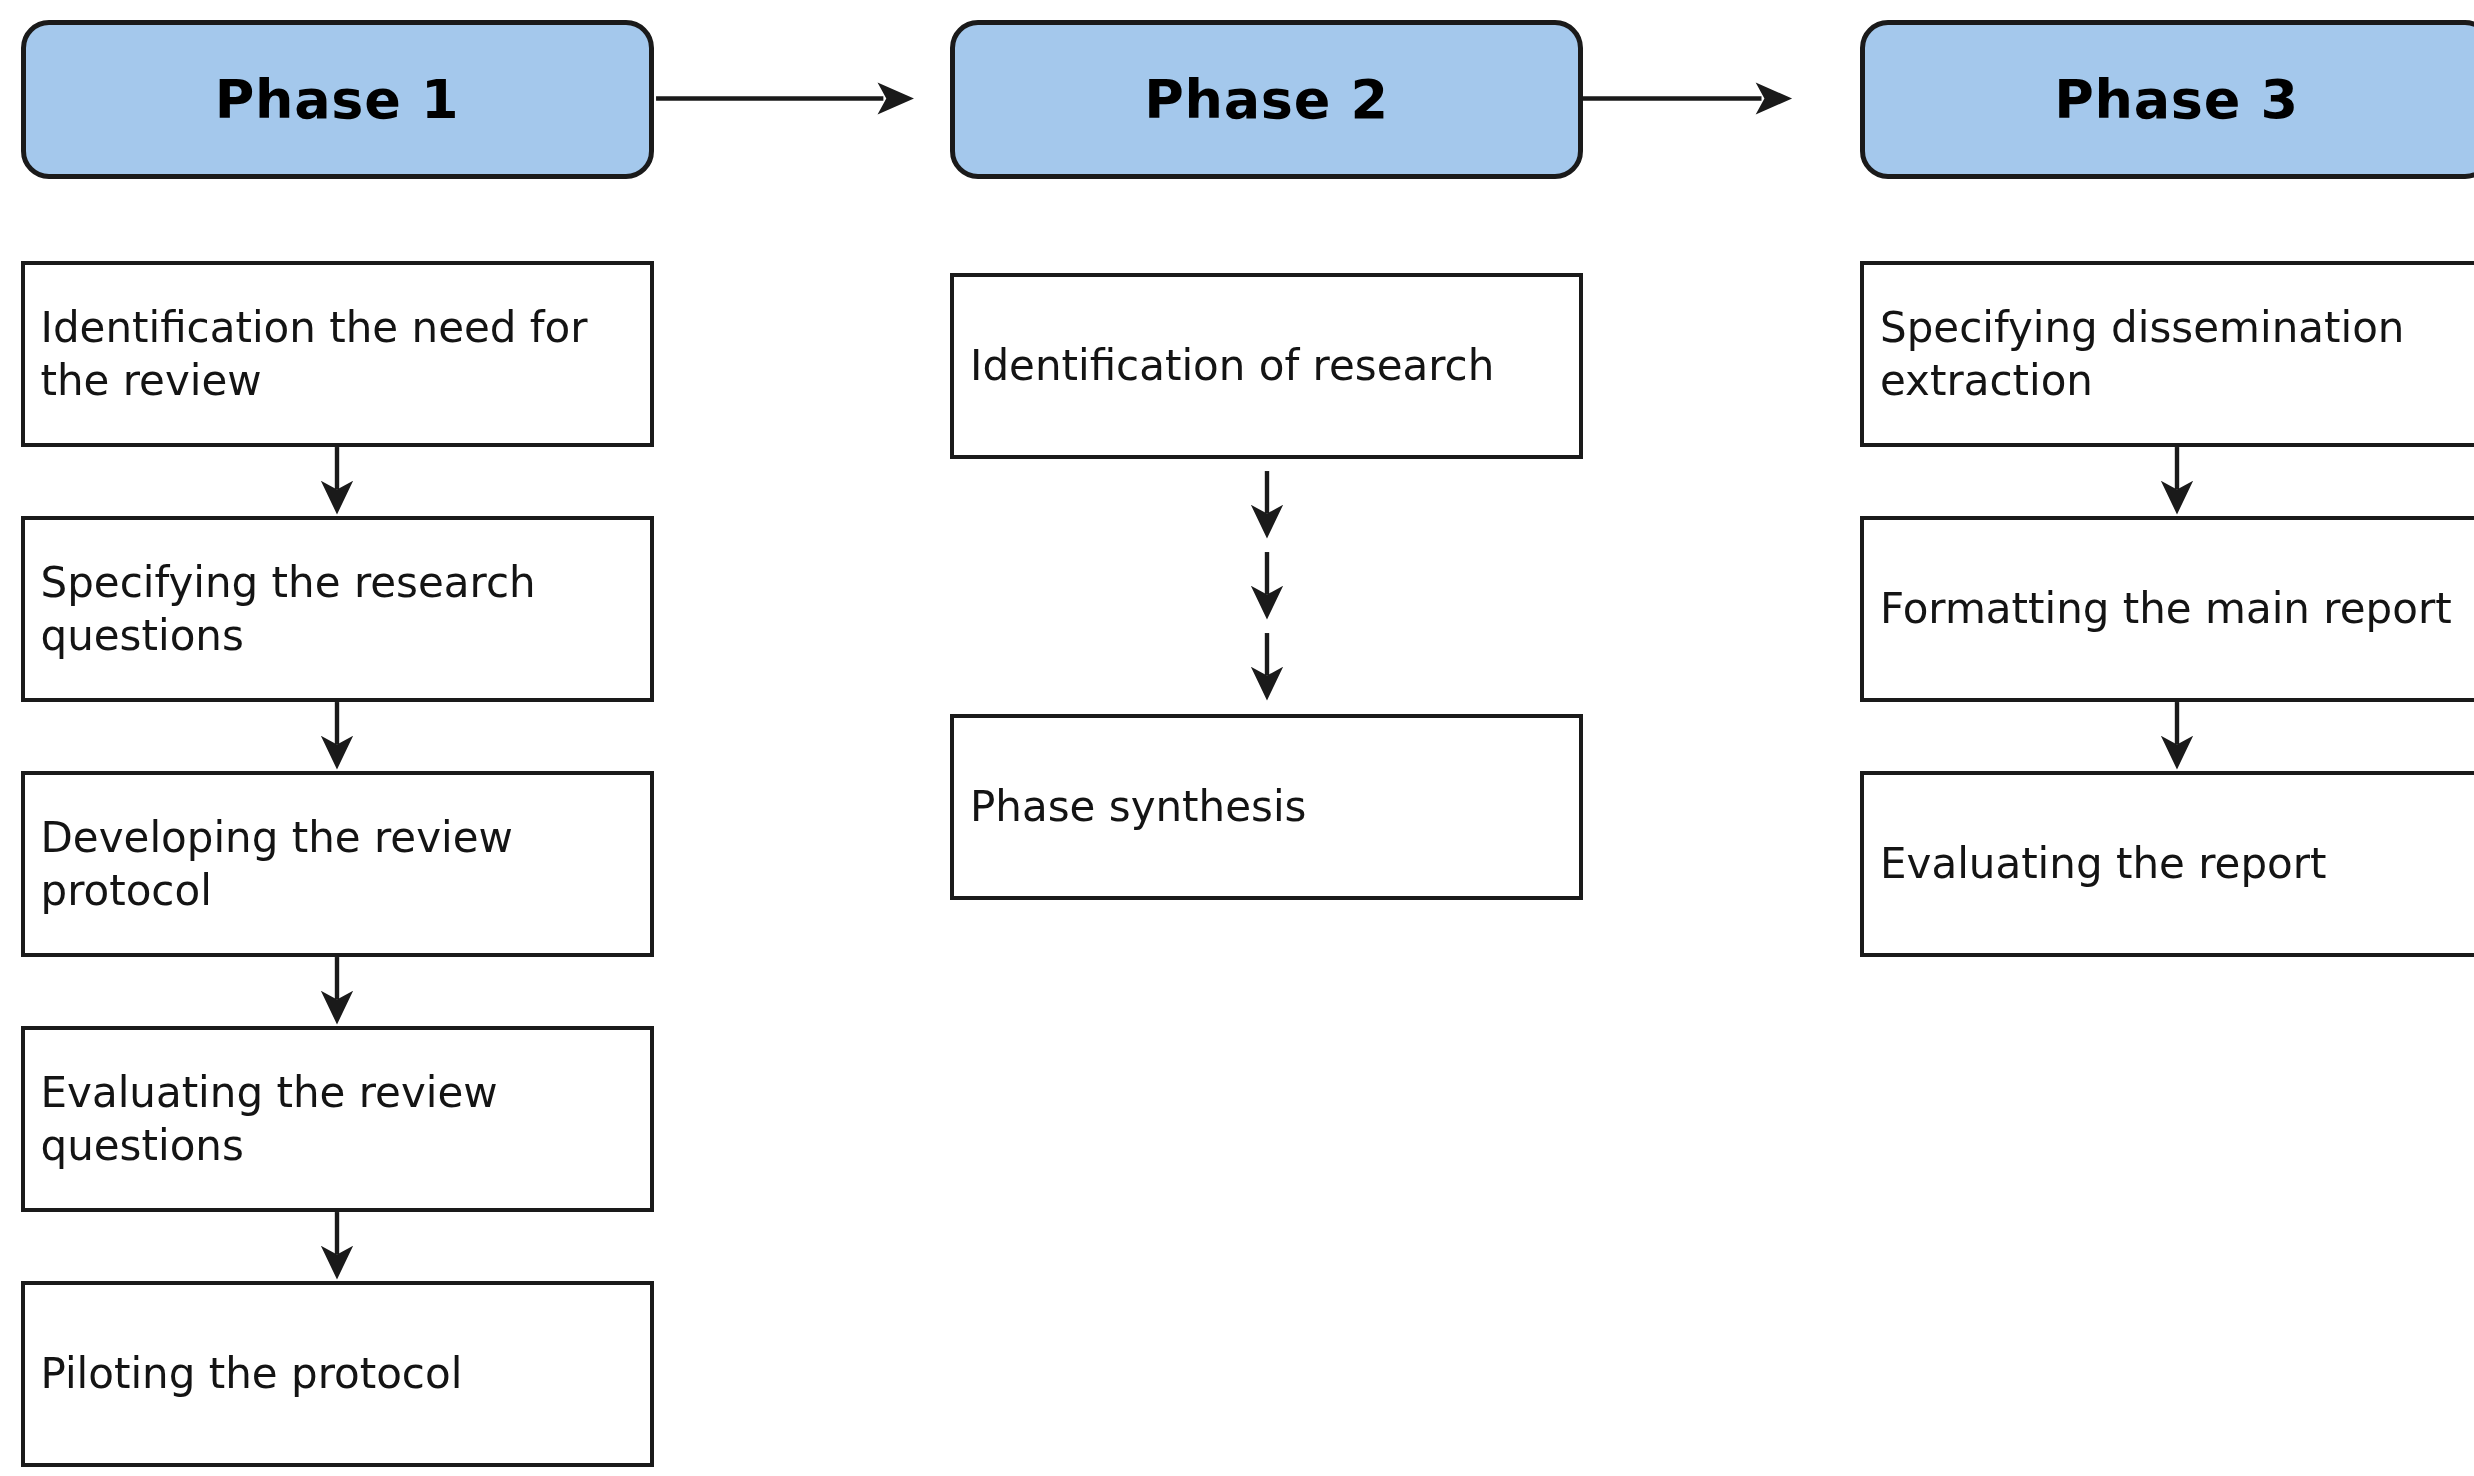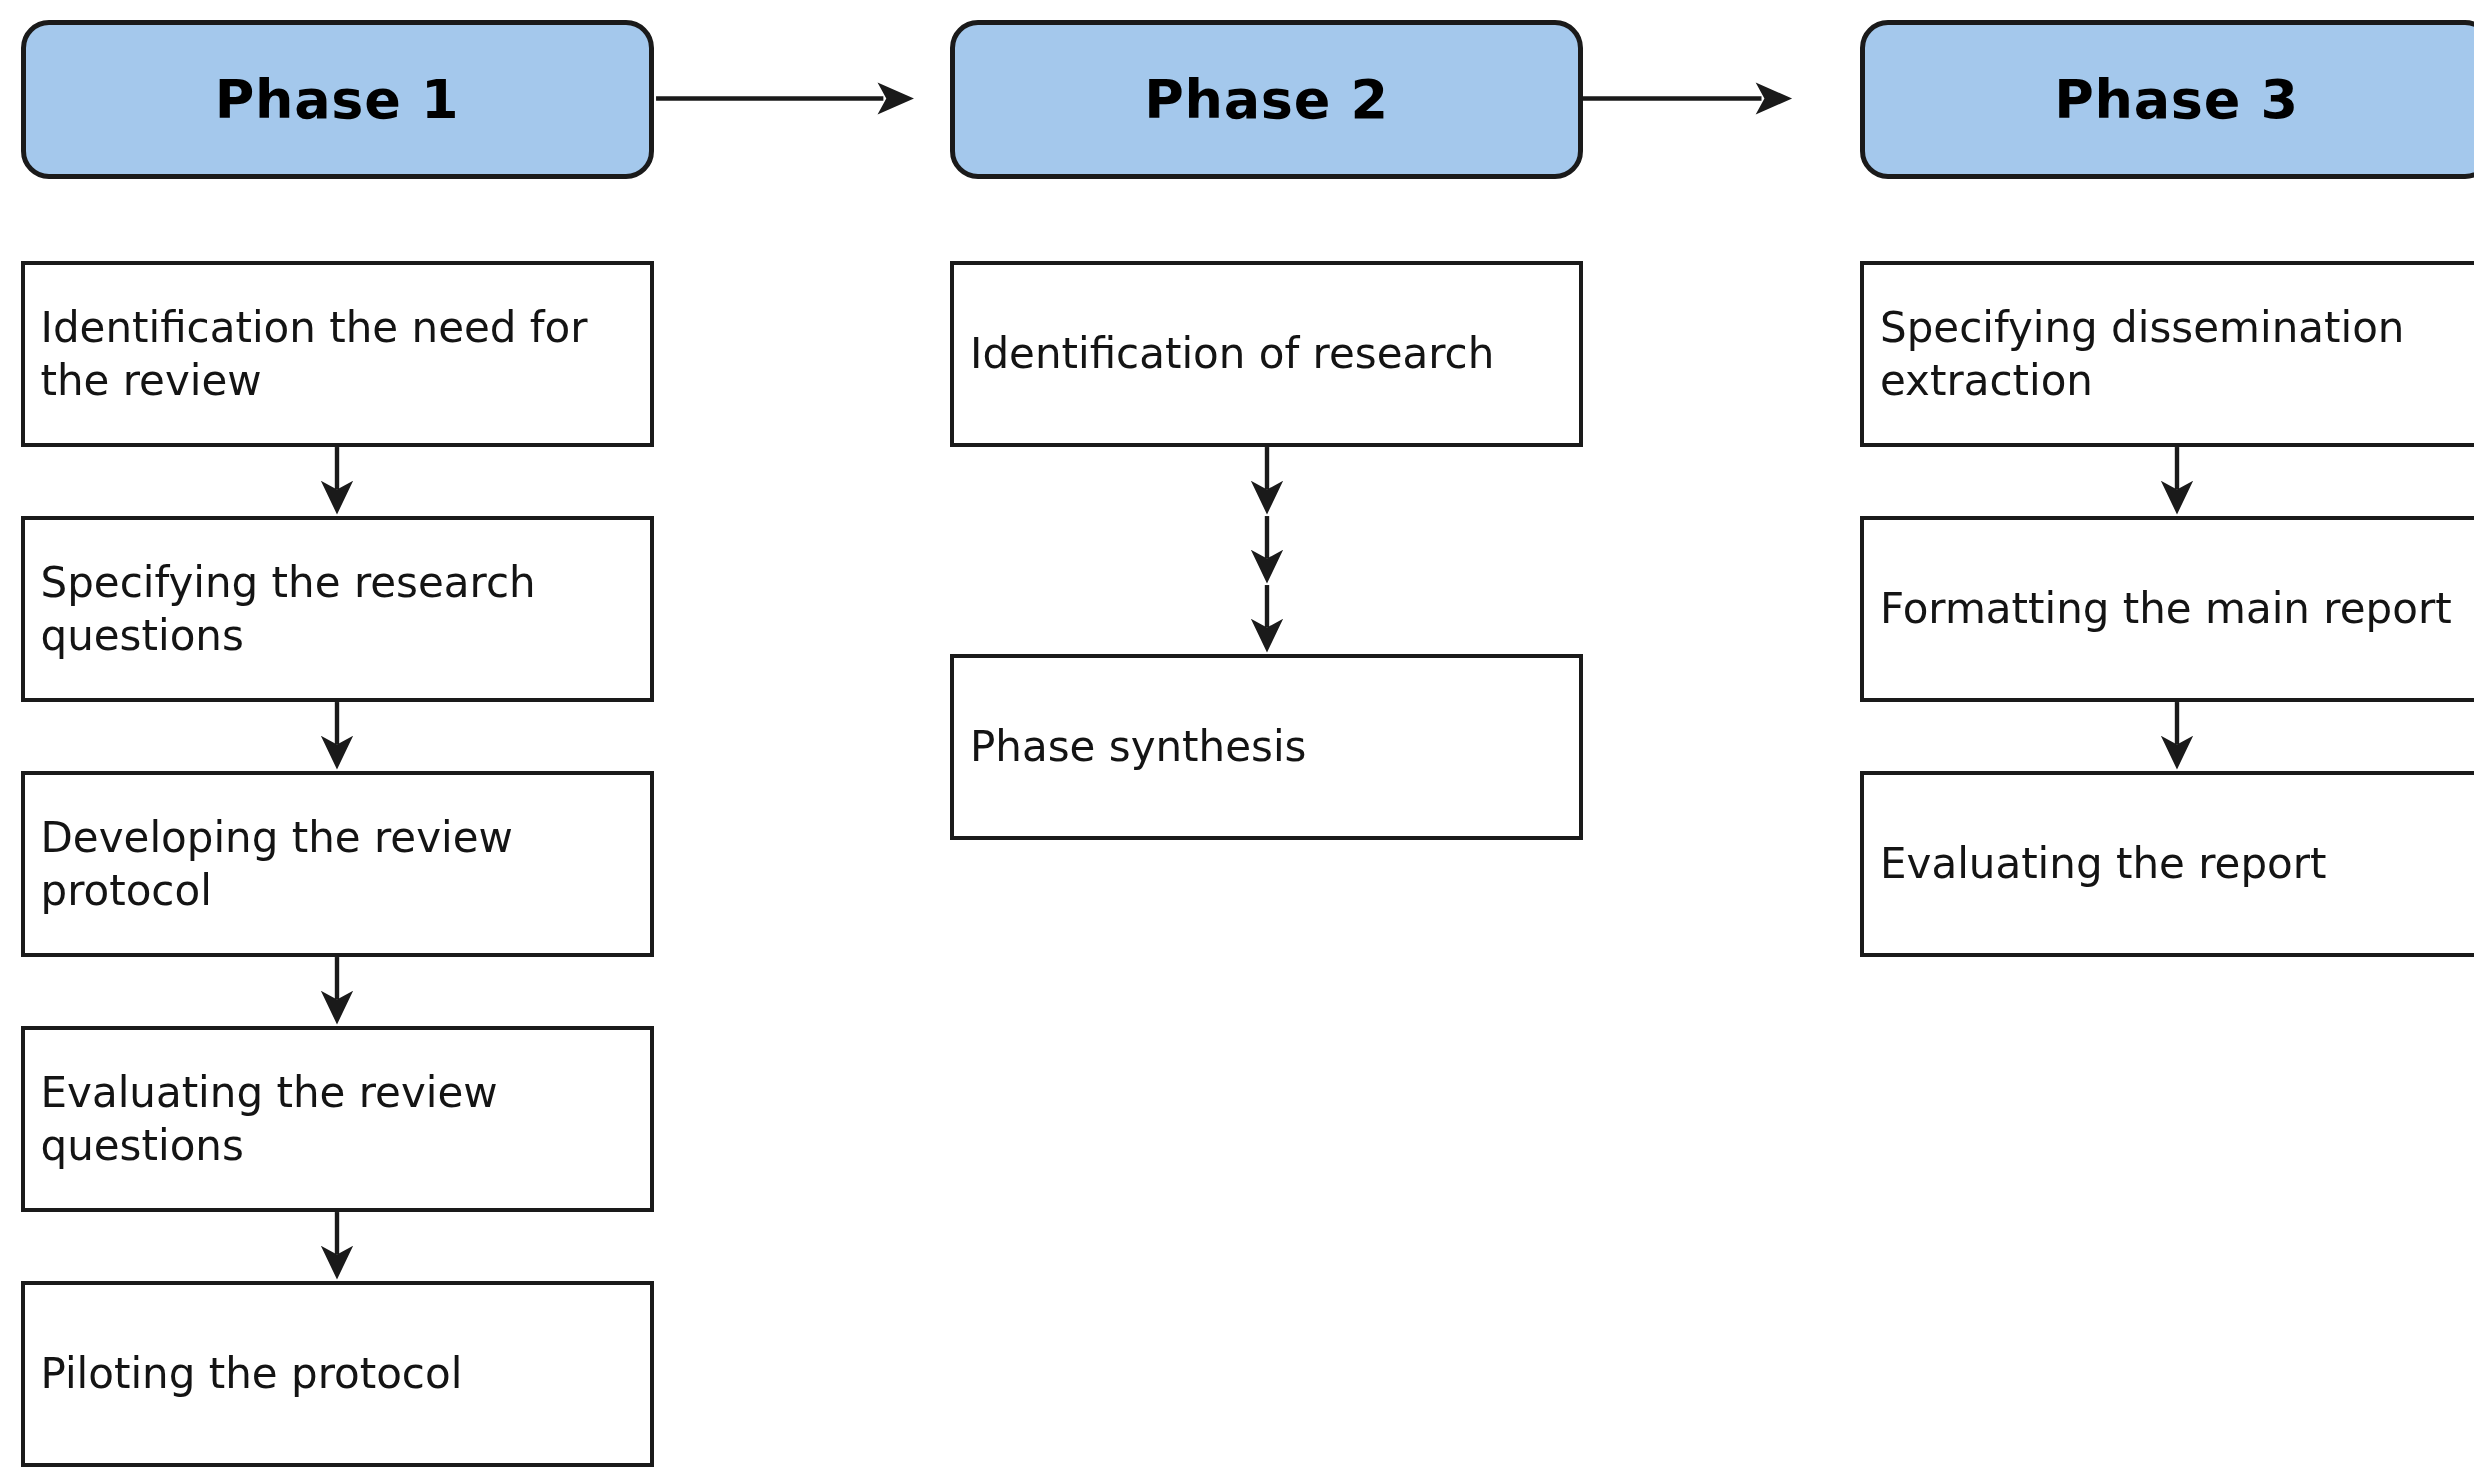--- a/index.html
+++ b/index.html
@@ -16,21 +16,21 @@
     overflow: hidden;
   }
   .col {
     position: absolute;
     top: 20px;
     display: flex;
     flex-direction: column;
     align-items: center;
   }
   .col-1 { left: 20.5px;   width: 633px; }
-  .col-2 { left: 950px; width: 633px; }
+  .col-2 { left: 950px; width: 633px; gap: 12px; }
   .col-3 { left: 1860px; width: 633px; justify-content: space-between; }
 
   .phase {
     box-sizing: border-box;
     width: 100%;
     height: 159px;
     margin-bottom: 82px;
     background: #A4C8EC;
     border: 5.1px solid #1a1a1a;
     border-radius: 28px;

